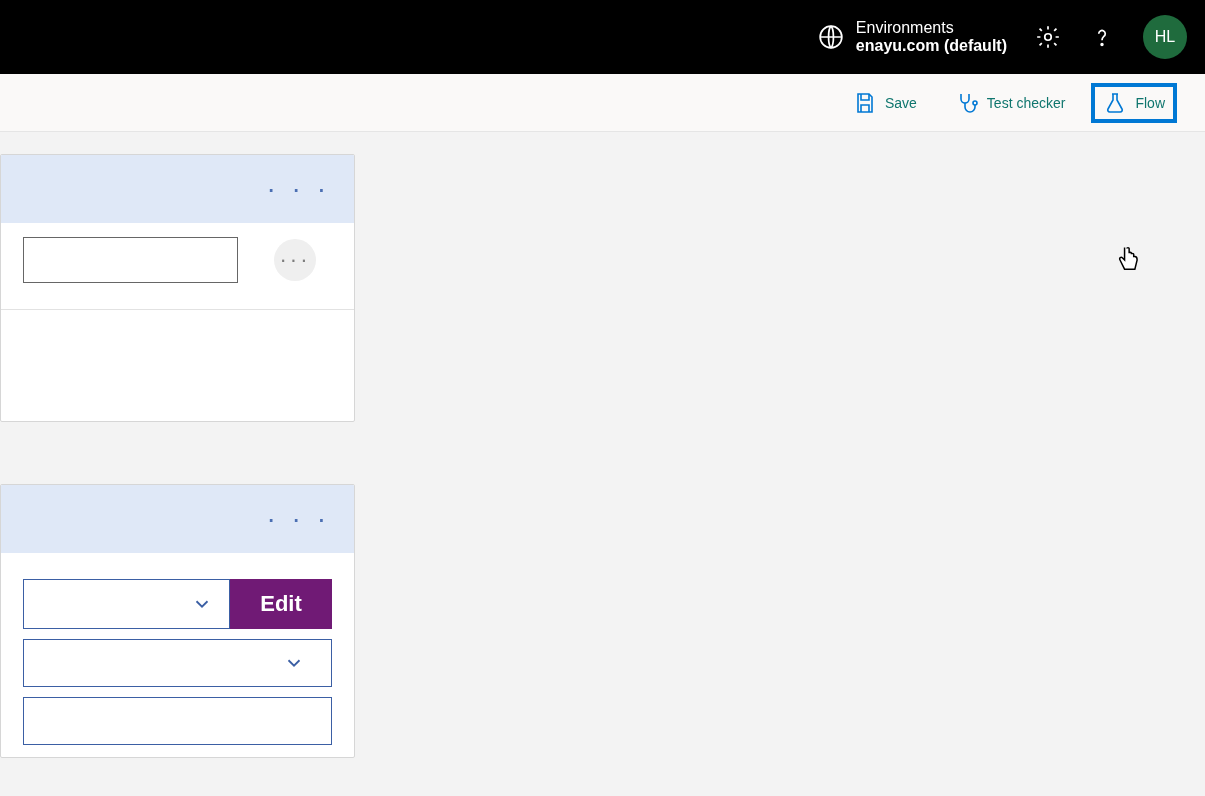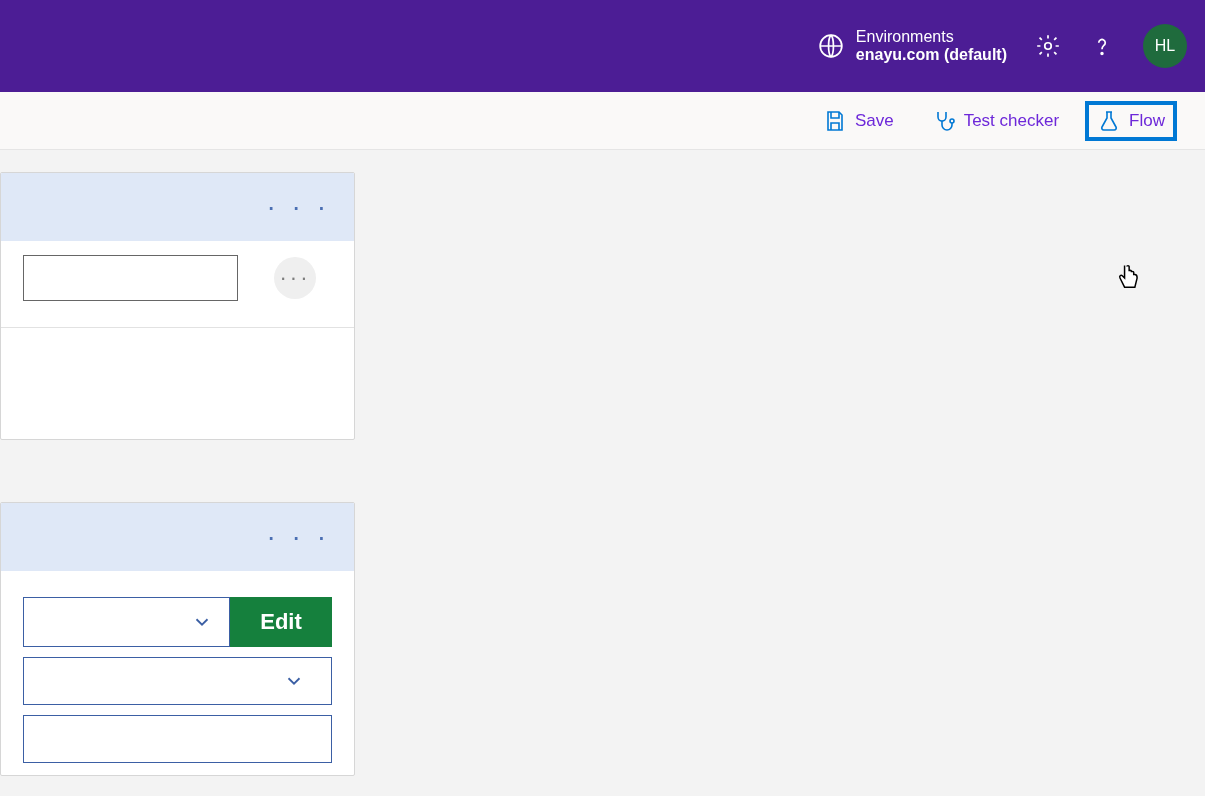--- a/index.html
+++ b/index.html
@@ -1,29 +1,29 @@
 <!DOCTYPE html>
 <html><head>
 <meta charset="utf-8">
 <style>
   * { box-sizing: border-box; margin: 0; padding: 0; }
   html, body { width: 1205px; height: 796px; font-family: "Segoe UI", Arial, sans-serif; background: #f3f3f3; overflow: hidden; }
 
   
-  .header { background: #4c1d95; height: 92px; display: flex; align-items: center; justify-content: flex-end; padding: 0 18px; gap: 28px; color: #fff; }
+  .header { background: #000000; height: 74px; display: flex; align-items: center; justify-content: flex-end; padding: 0 18px; gap: 28px; color: #fff; }
   .env-block { display: flex; align-items: center; gap: 12px; }
   .env-text { display: flex; flex-direction: column; line-height: 1.1; }
   .env-label { font-size: 16px; }
   .env-name  { font-size: 16px; font-weight: bold; }
   .hdr-icon  { width: 26px; height: 26px; stroke: #fff; fill: none; stroke-width: 1.6; display:block; }
   .avatar    { width: 44px; height: 44px; border-radius: 50%; background: #1f6b3d; color: #fff; display: flex; align-items: center; justify-content: center; font-size: 16px; font-weight: 500; }
 
   
   .toolbar { height: 58px; background: #faf9f8; display: flex; align-items: center; justify-content: flex-end; gap: 18px; padding: 0 30px 0 0; border-bottom: 1px solid #e5e5e5; }
-  .tool { display: flex; align-items: center; gap: 8px; font-size: 17px; color: #6d28d9; cursor: pointer; padding: 6px 10px; }
+  .tool { display: flex; align-items: center; gap: 8px; font-size: 14px; color: #0f766e; cursor: pointer; padding: 6px 10px; }
   .tool svg { width: 24px; height: 24px; stroke: #0078d4; fill: none; stroke-width: 1.6; }
   .tool.highlight { outline: 4px solid #0078d4; outline-offset: -2px; }
 
   
   .canvas { position: relative; width: 100%; height: calc(796px - 74px - 58px); }
 
   .card { position: absolute; left: 0; width: 355px; background: #fff; border: 1px solid #d6d6d6; border-radius: 2px; overflow: hidden; }
   .card1 { top: 22px; height: 268px; }
   .card2 { top: 352px; height: 274px; }
 
@@ -32,21 +32,21 @@
 
   .card-body { padding: 14px 22px; }
   .input-box { border: 1px solid #666; height: 46px; width: 215px; }
   .right-ell { width: 42px; height: 42px; border-radius: 50%; background: #efefef; color: #7d7d7d; display: flex; align-items: center; justify-content: center; font-size: 22px; letter-spacing: 3px; cursor: pointer; }
   .row1 { display:flex; align-items:center; gap: 36px; margin-bottom: 26px; }
   .divider { border-top: 1px solid #e2e2e2; margin: 12px -22px 0 -22px; }
 
   
   .sel-row { display:flex; align-items:center; gap: 0; margin-top: 12px; }
   .select  { flex: 1 1 auto; height: 50px; border: 1px solid #3b5fa4; display:flex; align-items:center; justify-content:flex-end; padding-right: 16px; }
-  .edit-btn{ width: 102px; height: 50px; background: #15803d; color:#fff; font-size: 22px; font-weight: 600; display:flex; align-items:center; justify-content:center; border:none; cursor:pointer; }
+  .edit-btn{ width: 102px; height: 50px; background: #701a75; color:#fff; font-size: 22px; font-weight: 600; display:flex; align-items:center; justify-content:center; border:none; cursor:pointer; }
   .dd      { height: 48px; border: 1px solid #3b5fa4; margin-top: 10px; display:flex; align-items:center; justify-content:flex-end; padding-right: 26px; }
   .txt     { height: 48px; border: 1px solid #3b5fa4; margin-top: 10px; }
   .chev    { width: 22px; height: 22px; stroke:#3b5fa4; fill:none; stroke-width:2; }
 
   
   .cursor { position:absolute; top: 112px; left: 1114px; width: 28px; height: 32px; pointer-events:none; }
 </style>
 </head>
 <body>
 

